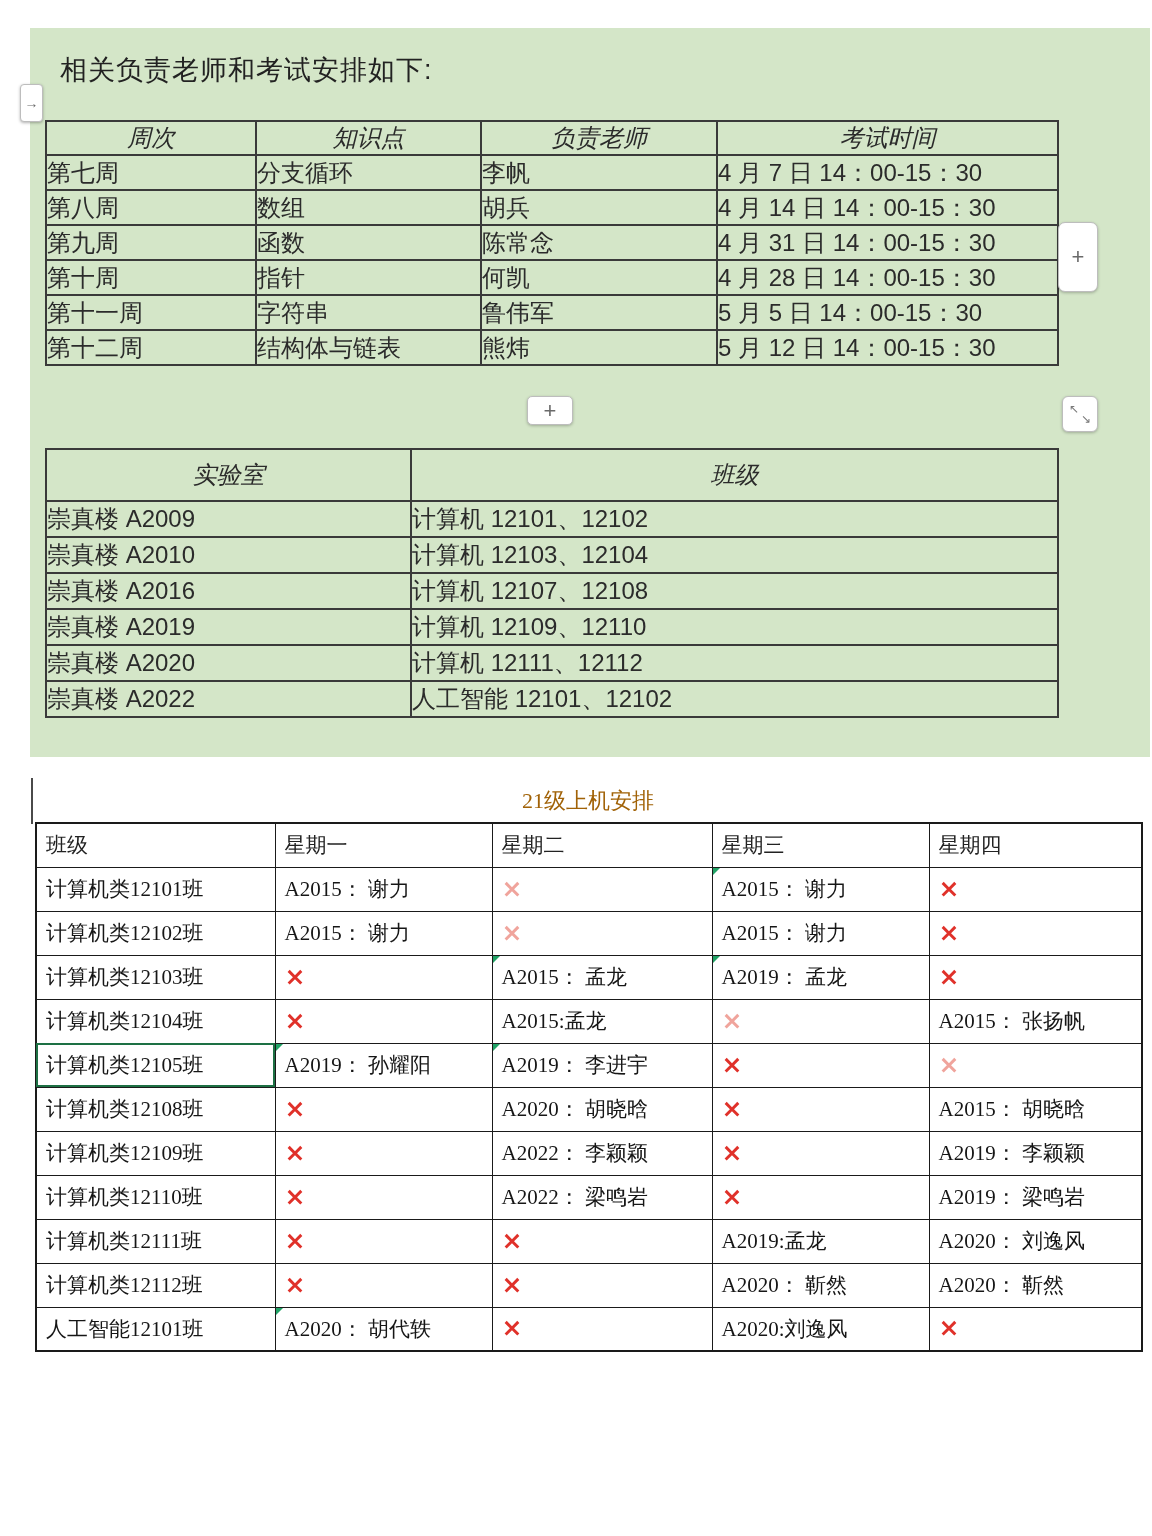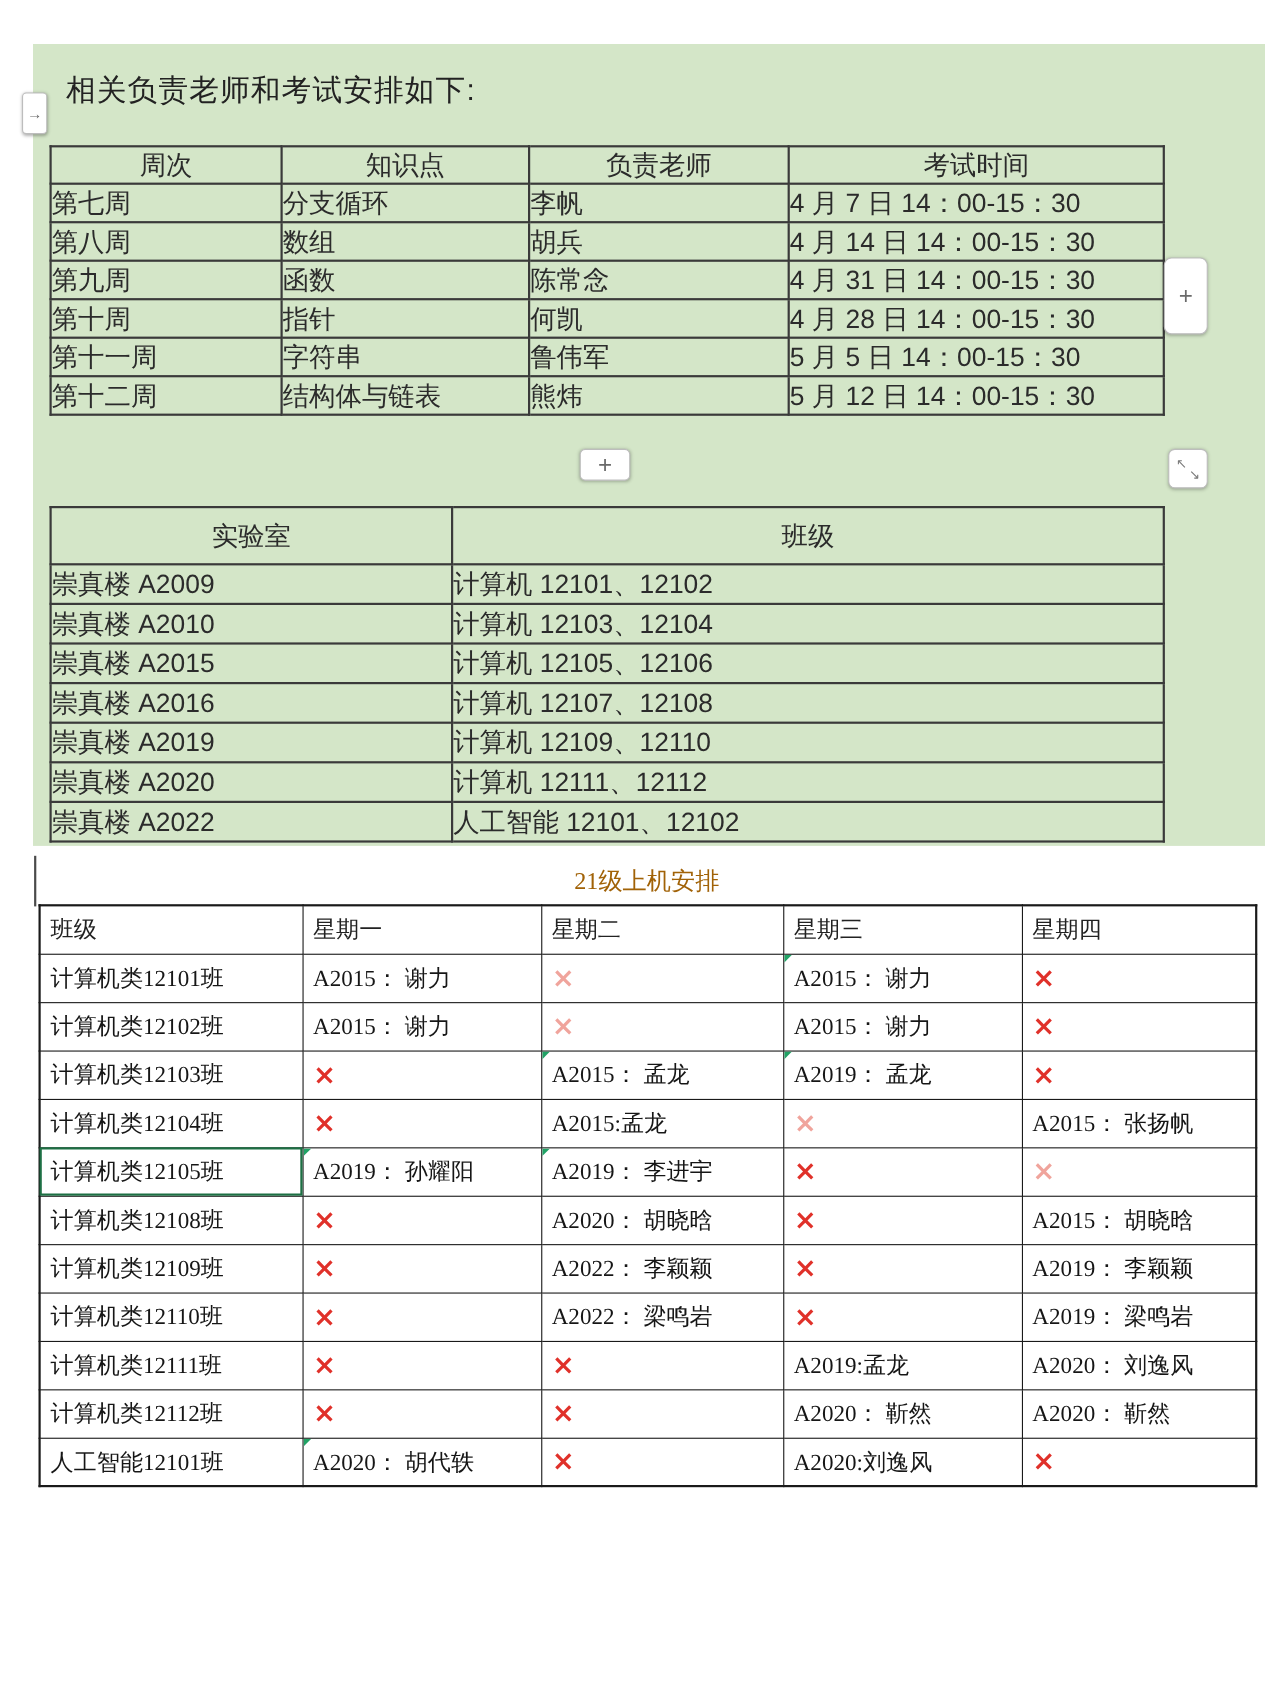--- a/index.html
+++ b/index.html
@@ -5,29 +5,29 @@
   :root{
     --panel-green:#d4e6c8; --border-dark:#3a3a3a; --sheet-border:#1a1a1a;
     --x-dark:#e0312a; --x-light:#f0a49c; --sel-green:#1d7044; --cmark:#21a366;
     --btn-border:#bdbdbd; --btn-fg:#6a6a6a;
   }
   *{margin:0;padding:0;box-sizing:border-box;}
   html,body{width:1152px;height:1536px;background:#fff;overflow:hidden;}
   body{font-family:"Liberation Sans",sans-serif;position:relative;color:#262626;}
 
   
-  .green-panel{position:absolute;left:30px;top:40px;width:1120px;height:729px;
+  .green-panel{position:absolute;left:30px;top:28px;width:1120px;height:729px;
     background:var(--panel-green);overflow:hidden;}
   .doc-title{position:absolute;left:30px;top:24px;font-size:27px;font-weight:500;color:#222;
     letter-spacing:1px;}
   table{border-collapse:collapse;table-layout:fixed;}
   .gtable{position:absolute;left:15px;}
   .gtable td,.gtable th{border:2px solid var(--border-dark);font-size:24px;font-weight:400;
     color:#2b2b2b;white-space:nowrap;overflow:hidden;}
-  .gtable th{text-align:center;}
+  .gtable th{text-align:center;font-style:italic;}
   .gtable td{text-align:left;}
   #exam-table{top:92px;width:1012px;}
   #exam-table th{height:34px;}
   #exam-table td{height:35px;}
   #lab-table{top:420px;width:1012px;}
   #lab-table th{height:52px;}
   #lab-table td{height:36px;}
 
   
   .ctl{position:absolute;background:#fff;border:1px solid var(--btn-border);border-radius:5px;
@@ -148,24 +148,20 @@
     <tbody id="lab-body">
         <tr>
           <td>崇真楼 A2009</td>
           <td>计算机 12101、12102</td>
         </tr>
         <tr>
           <td>崇真楼 A2010</td>
           <td>计算机 12103、12104</td>
         </tr>
         <tr>
-          <td>崇真楼 A2015</td>
-          <td>计算机 12105、12106</td>
-        </tr>
-        <tr>
           <td>崇真楼 A2016</td>
           <td>计算机 12107、12108</td>
         </tr>
         <tr>
           <td>崇真楼 A2019</td>
           <td>计算机 12109、12110</td>
         </tr>
         <tr>
           <td>崇真楼 A2020</td>
           <td>计算机 12111、12112</td>

